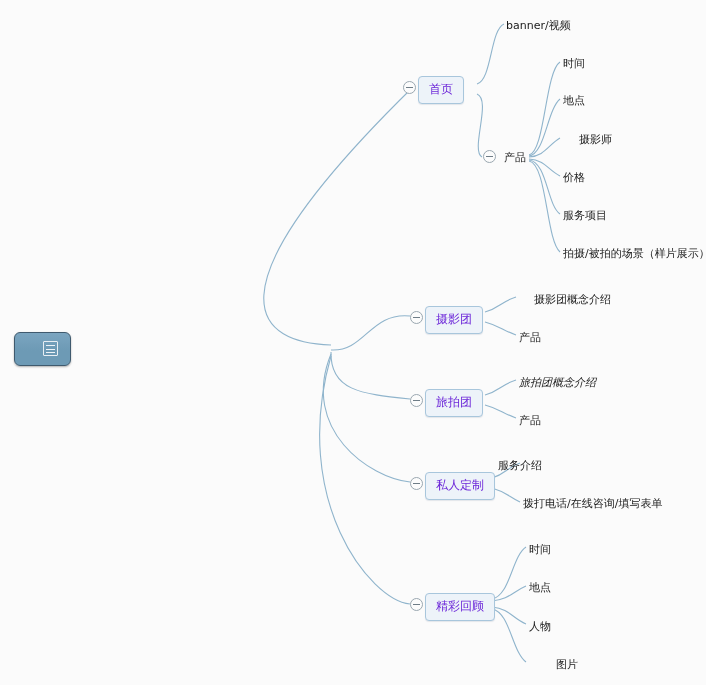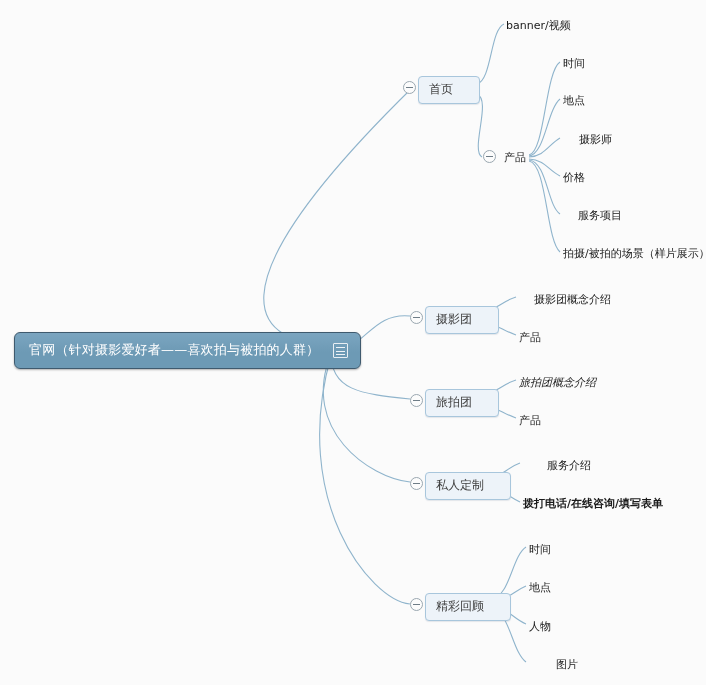--- a/index.html
+++ b/index.html
@@ -64,23 +64,23 @@
     background: #eef3f7;
   }
   .note-icon::before { top: 3px; }
   .note-icon::after  { top: 7px; box-shadow: 0 3px 0 #eef3f7; }
 
   
   .branch-node {
     background: #edf3f9;
     border: 1px solid #a8c6dc;
     border-radius: 4px;
-    color: #404040;
+    color: #6d28d9;
     font-size: 12px;
-    padding: 4px 26px 5px 10px;
+    padding: 4px 10px 5px 10px;
     box-shadow: 0 1px 1px rgba(120,140,160,0.18);
     font-family: Liberation Mono, monospace;
   }
 
   
   .leaf-node {
     color: #1a1a1a;
     font-size: 11px;
     padding: 1px 2px;
     background: transparent;
@@ -145,21 +145,20 @@
       <path d="M492,488 C506,492 508,496 520,502"></path>
 
       <path d="M492,599 C510,596 512,556 526,547"></path>
       <path d="M492,601 C510,599 512,592 526,586"></path>
       <path d="M492,607 C510,609 512,618 526,624"></path>
       <path d="M492,609 C510,612 512,652 526,662"></path>
     </g>
   </svg>
 
   <div class="node root-node" style="left:14px; top:332px;">
-    <span class="root-label">官网（针对摄影爱好者——喜欢拍与被拍的人群）</span>
     <span class="note-icon"></span>
   </div>
 
   <div class="toggle" style="left:403px; top:81px;"></div>
   <div class="node branch-node" style="left:418px; top:76px;">
     <span>首页</span>
   </div>
 
   <div class="node leaf-node" style="left:504px; top:17px;">
     <span>banner/视频</span>
@@ -175,21 +174,21 @@
   </div>
   <div class="node leaf-node" style="left:561px; top:92px;">
     <span>地点</span>
   </div>
   <div class="node leaf-node" style="left:577px; top:131px;">
     <span>摄影师</span>
   </div>
   <div class="node leaf-node" style="left:561px; top:169px;">
     <span>价格</span>
   </div>
-  <div class="node leaf-node" style="left:576px; top:207px;">
+  <div class="node leaf-node" style="left:561px; top:207px;">
     <span>服务项目</span>
   </div>
   <div class="node leaf-node" style="left:561px; top:245px;">
     <span>拍摄/被拍的场景（样片展示）</span>
   </div>
 
   <div class="toggle" style="left:410px; top:311px;"></div>
   <div class="node branch-node" style="left:425px; top:306px;">
     <span>摄影团</span>
   </div>
@@ -208,24 +207,24 @@
     <span>旅拍团概念介绍</span>
   </div>
   <div class="node leaf-node" style="left:517px; top:412px;">
     <span>产品</span>
   </div>
 
   <div class="toggle" style="left:410px; top:477px;"></div>
   <div class="node branch-node" style="left:425px; top:472px;">
     <span>私人定制</span>
   </div>
-  <div class="node leaf-node" style="left:545px; top:457px;">
+  <div class="node leaf-node" style="left:496px; top:457px;">
     <span>服务介绍</span>
   </div>
-  <div class="node leaf-node" style="left:521px; top:495px;font-weight:bold;">
+  <div class="node leaf-node" style="left:521px; top:495px;">
     <span>拨打电话/在线咨询/填写表单</span>
   </div>
 
   <div class="toggle" style="left:410px; top:598px;"></div>
   <div class="node branch-node" style="left:425px; top:593px;">
     <span>精彩回顾</span>
   </div>
   <div class="node leaf-node" style="left:527px; top:541px;">
     <span>时间</span>
   </div>

